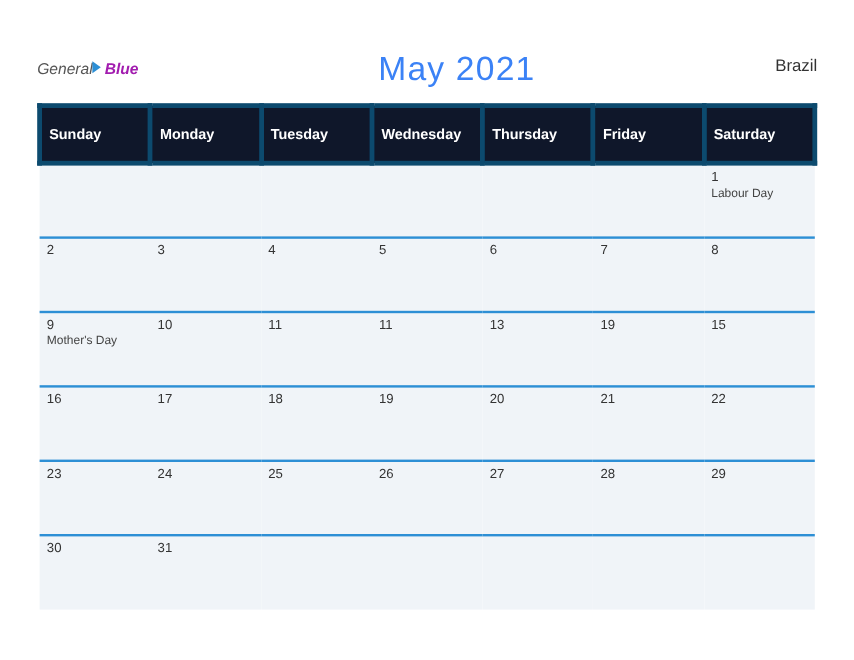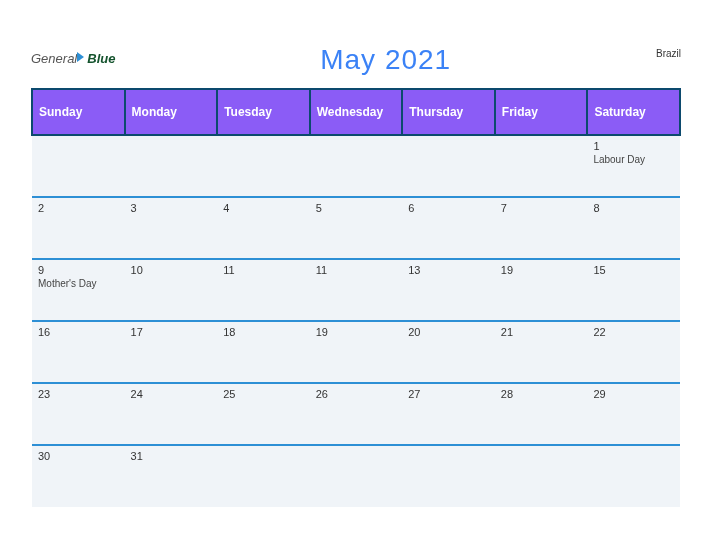--- a/index.html
+++ b/index.html
@@ -28,57 +28,57 @@
       flex-direction: row;
       line-height: 1.1;
     }
     .logo-general {
       font-size: 13px;
       color: #555;
       font-style: italic;
     }
     .logo-blue {
       font-size: 13px;
-      color: #14532d;
+      color: #a21caf;
       font-style: italic;
       font-weight: bold;
       display: flex;
     }
     .logo-triangle {
       width: 0;
       height: 0;
       border-left: 7px solid #2d8fd5;
       border-top: 5px solid transparent;
       border-bottom: 5px solid transparent;
       margin-right: 3px;
     }
     .title {
       font-size: 28px;
       color: #3b82f6;
       font-weight: 400;
       letter-spacing: 1px;
     }
     .country {
-      font-size: 10px;
+      font-size: 14px;
       color: #333;
       align-self: flex-start;
       margin-top: 4px;
     }
     .calendar-table {
       width: 100%;
       border-collapse: collapse;
     }
     .calendar-table thead tr th {
-      background: #8b5cf6;
+      background: #0f172a;
       color: #fff;
       font-size: 12px;
       font-weight: 600;
       padding: 15px 6px;
       text-align: left;
-      border: 2px solid #0c4a6e;
+      border: 4px solid #0c4a6e;
     }
     .calendar-table tbody tr {
       border-top: 2px solid #2d8fd5;
     }
     .calendar-table tbody tr td {
       background: #f0f4f8;
       vertical-align: top;
       padding: 4px 6px;
       font-size: 11px;
       color: #333;

